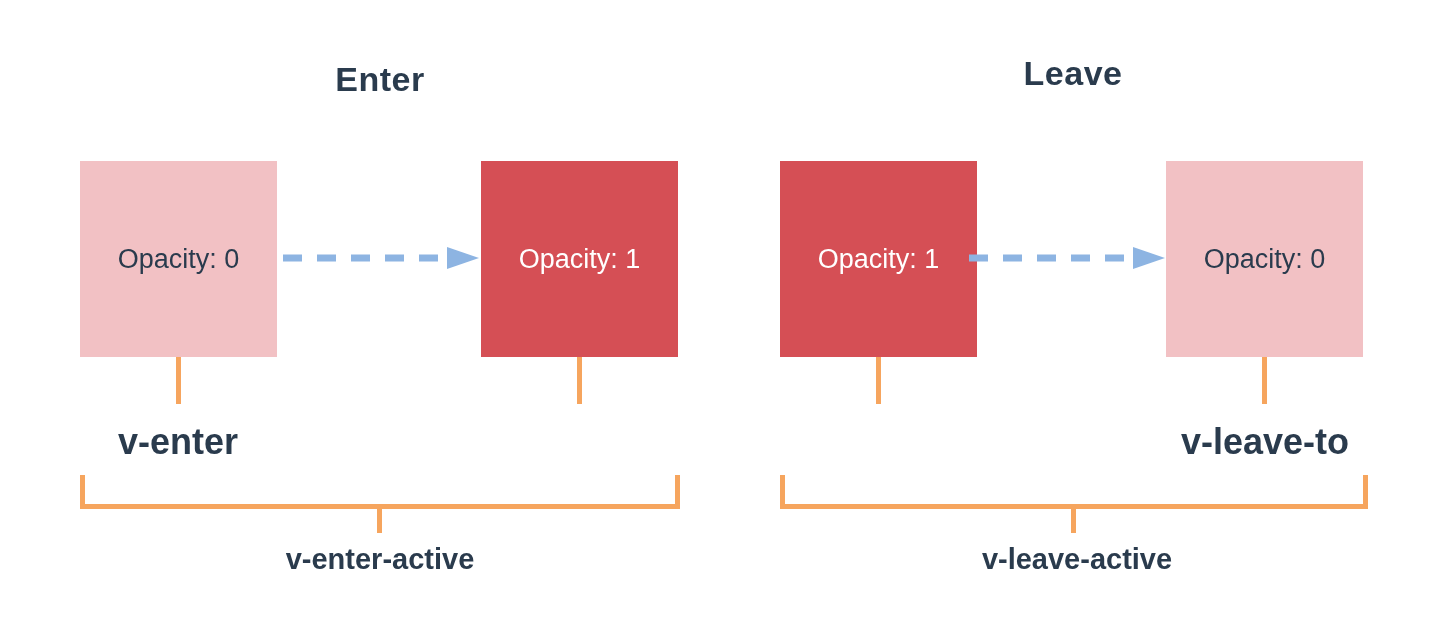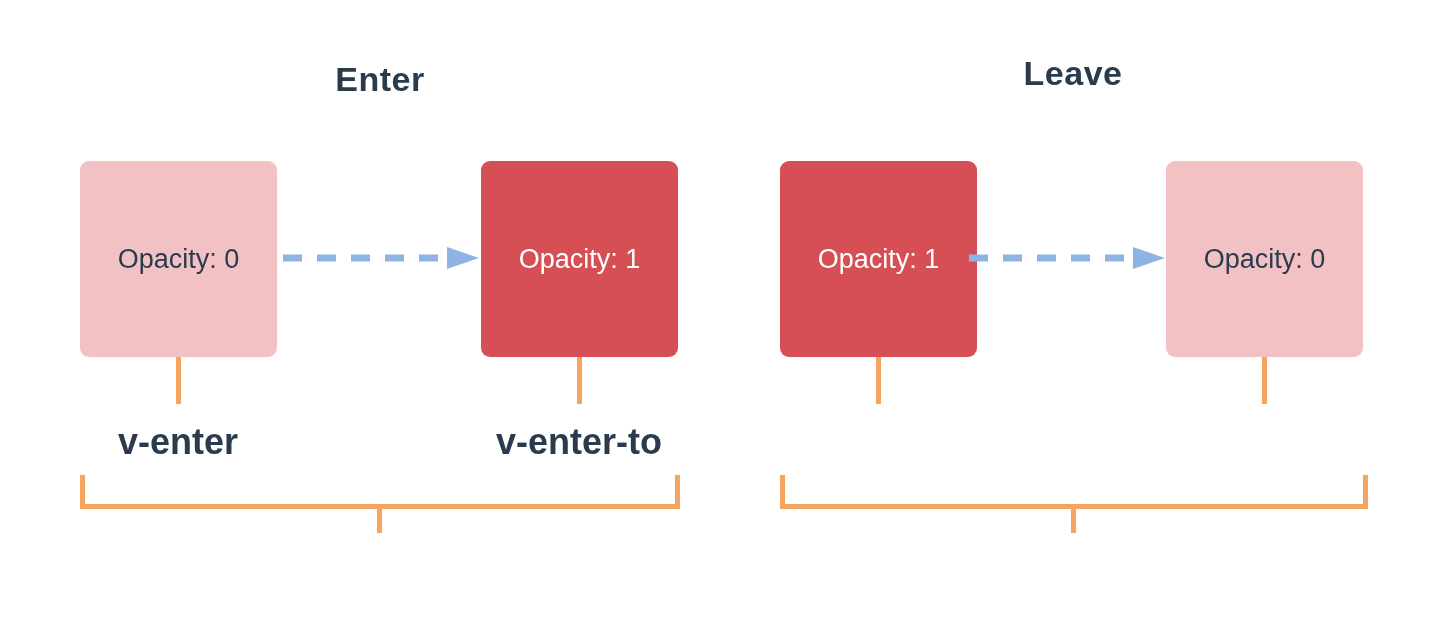--- a/index.html
+++ b/index.html
@@ -35,21 +35,20 @@
     letter-spacing: 0.5px;
   }
   .state-box {
     width: 197px;
     height: 196px;
     display: flex;
     align-items: center;
     justify-content: center;
     font-size: 27px;
     font-weight: 400;
-    border-radius: 9px;
   }
   .state-box.pink { background: var(--box-pink); color: var(--text-dark); }
   .state-box.red  { background: var(--box-red);  color: var(--box-text-light); }
   .connector {
     width: 5px;
     height: 47px;
     background: var(--bracket-orange);
   }
   .class-label {
     width: 200px;
@@ -102,25 +101,25 @@
   </div>
 
   <div class="abs state-box red" style="left:481px; top:161px;">
     <span>Opacity: 1</span>
   </div>
 
   <div class="abs connector" style="left:176px; top:357px;"></div>
   <div class="abs connector" style="left:577px; top:357px;"></div>
 
   <div class="abs class-label" style="left:78px; top:426px;">v-enter</div>
-  <div class="abs class-label" style="left:479px; top:426px;">v-enter-to</div>
 
   <div class="abs bracket" style="left:80px; top:475px; width:600px;"></div>
   <div class="abs bracket-stem" style="left:377px; top:507px;"></div>
 
+  <div class="abs active-label" style="left:180px; top:541px;">v-enter-active</div>
 
   <div class="abs section-title" style="left:923px; top:52px; width:300px;">Leave</div>
 
   <div class="abs state-box red" style="left:780px; top:161px;">
     <span>Opacity: 1</span>
   </div>
 
   <div class="abs" style="left:967px; top:246px;">
     <svg class="arrow-svg" width="200" height="24" viewBox="0 0 200 24">
       <line x1="2" y1="12" x2="166" y2="12" stroke="var(--arrow-blue)" stroke-width="7" stroke-dasharray="19 15"></line>
@@ -128,18 +127,20 @@
     </svg>
   </div>
 
   <div class="abs state-box pink" style="left:1166px; top:161px;">
     <span>Opacity: 0</span>
   </div>
 
   <div class="abs connector" style="left:876px; top:357px;"></div>
   <div class="abs connector" style="left:1262px; top:357px;"></div>
 
+  <div class="abs class-label" style="left:1165px; top:426px;">v-leave-to</div>
 
   <div class="abs bracket" style="left:780px; top:475px; width:588px;"></div>
   <div class="abs bracket-stem" style="left:1071px; top:507px;"></div>
 
+  <div class="abs active-label" style="left:877px; top:541px;">v-leave-active</div>
 
 </div>
 
 </body></html>

